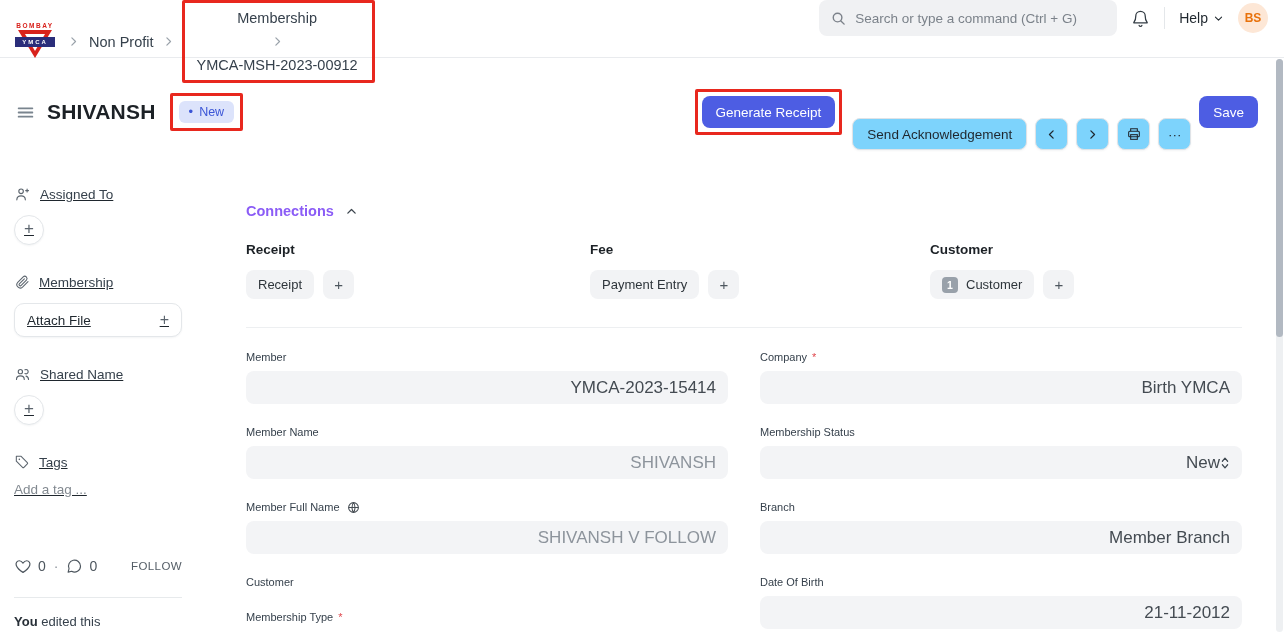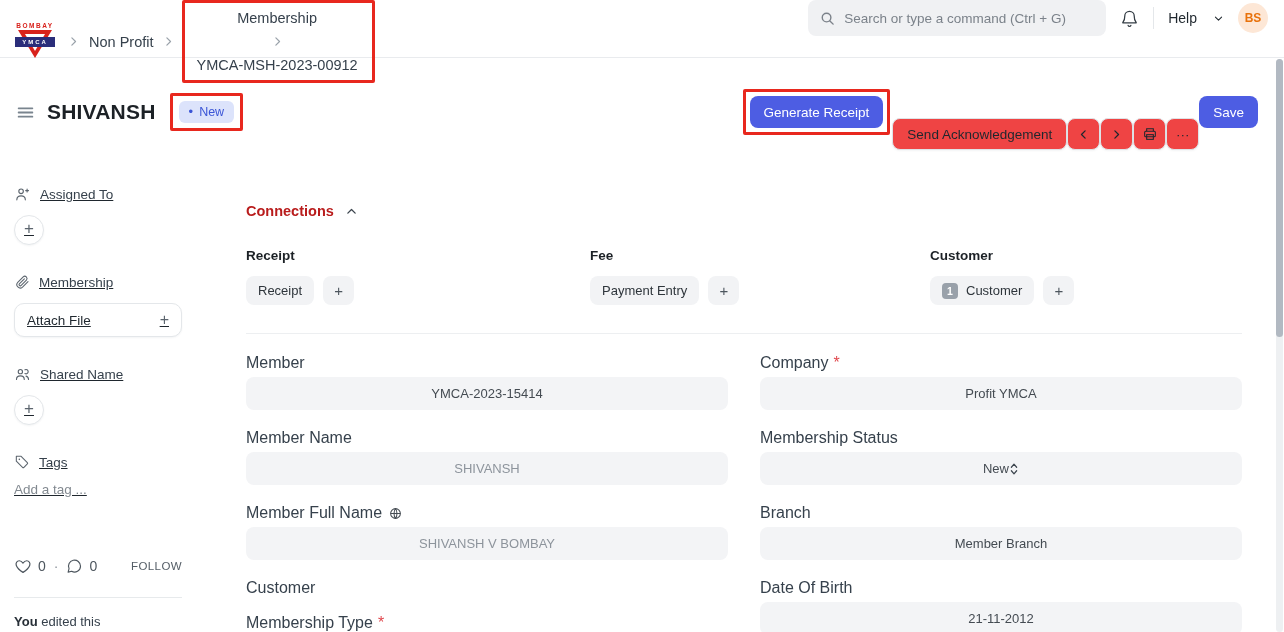--- a/index.html
+++ b/index.html
@@ -30,39 +30,39 @@
   .breadcrumbs{display:flex;align-items:center;gap:9px;}
   .annot{border:3px solid var(--annot);border-radius:2px;flex-direction:column;}
   .annot-bc{display:inline-flex;align-items:center;gap:9px;padding:7px 14px 7px 11px;margin-left:-2px;}
   .nav-right{display:flex;align-items:center;gap:14px;}
   .searchbar{width:298px;height:36px;background:#f0f1f3;border-radius:8px;display:flex;align-items:center;
     gap:9px;padding:0 12px;color:var(--text-muted);}
   .searchbar input{border:none;background:transparent;outline:none;font-size:13.5px;color:var(--text-soft);width:100%;}
   .searchbar input::placeholder{color:#7b828a;}
   .icon-btn{display:flex;align-items:center;justify-content:center;color:#333c44;}
   .nav-divider{width:1px;height:22px;background:#e4e7ea;}
-  .help{display:flex;align-items:center;gap:16px;font-size:14px;color:var(--text);}
+  .help{display:flex;align-items:center;gap:5px;font-size:14px;color:var(--text);}
   .avatar{width:30px;height:30px;border-radius:50%;background:var(--avatar-bg);color:var(--avatar-text);
     font-size:12px;font-weight:700;display:flex;align-items:center;justify-content:center;}
 
   
   .page-header{display:flex;align-items:center;justify-content:space-between;padding:16px 26px 16px 14px;}
   .ph-left{display:flex;align-items:center;gap:10px;}
   .hamburger{color:#79848e;padding:2px;}
   .page-title{font-size:21px;font-weight:700;color:#1c2126;letter-spacing:.2px;}
   .annot-badge{display:inline-flex;padding:5px 6px;margin-left:4px;}
   .status-badge{background:var(--badge-bg);color:var(--badge-text);font-size:12.5px;font-weight:500;
     padding:4px 10px;border-radius:6px;display:flex;align-items:center;gap:6px;white-space:nowrap;}
   .status-dot{font-size:13px;line-height:0;}
-  .ph-right{display:flex;align-items:center;}
+  .ph-right{display:flex;align-items:center;gap:8px;}
   .annot-gen{display:inline-flex;padding:4px;margin-right:2px;}
   .btn{font-size:13.5px;border-radius:8px;padding:0 14px;height:32px;display:inline-flex;align-items:center;
     justify-content:center;white-space:nowrap;}
   .btn-primary{background:var(--primary);color:#fff;}
-  .btn-secondary{background:#ef4444;color:var(--text);border:1px solid #dfe3e7;box-shadow:0 1px 2px rgba(25,39,52,.05);margin-top:44px;}
+  .btn-secondary{background:#7dd3fc;color:var(--text);border:1px solid #dfe3e7;box-shadow:0 1px 2px rgba(25,39,52,.05);margin-top:44px;}
   .btn-sq{width:33px;padding:0;}
 
   
   .layout{display:flex;align-items:flex-start;}
   .sidebar{width:230px;min-width:230px;padding:20px 18px 0 14px;}
   .side-head{display:flex;align-items:center;gap:9px;font-size:13.5px;font-weight:500;color:var(--text-soft);}
   .side-head svg{color:#5c656e;}
   .circle-plus{width:30px;height:30px;border-radius:50%;border:1px solid var(--border);background:#fff;
     color:#5c656e;font-size:17px;display:flex;align-items:center;justify-content:center;margin-top:12px;
     box-shadow:0 1px 2px rgba(25,39,52,.05);padding-bottom:2px;}
@@ -76,39 +76,39 @@
   .likes-row .cnt{margin-left:6px;}
   .dot-sep{margin:0 8px;color:#8d949c;}
   .follow{margin-left:auto;font-size:11.5px;font-weight:500;letter-spacing:.4px;color:#545d66;}
   .side-divider{width:168px;border-top:1px solid #e7eaec;margin:22px 0 15px;}
   .activity-item{margin-bottom:15px;font-size:13px;line-height:18px;color:var(--text-soft);}
   .activity-item b{color:#272f37;}
   .activity-time{color:var(--text-muted);}
 
   
   .main{flex:1;padding:0 42px 0 16px;}
-  .conn-title{margin-top:37px;display:flex;align-items:center;gap:11px;font-size:14.5px;font-weight:700;color:#b91c1c;}
+  .conn-title{margin-top:37px;display:flex;align-items:center;gap:11px;font-size:14.5px;font-weight:700;color:#8b5cf6;}
   .conn-title svg{color:#3c454e;}
-  .conn-grid{display:grid;grid-template-columns:344px 340px 1fr;margin-top:29px;}
+  .conn-grid{display:grid;grid-template-columns:344px 340px 1fr;margin-top:23px;}
   .conn-head{font-size:13.5px;font-weight:600;color:#1c2126;margin-bottom:13px;}
   .conn-links{display:flex;gap:9px;}
   .doclink{background:#f2f3f5;border-radius:8px;padding:0 12px;height:29px;font-size:13px;color:#2e353b;
     display:inline-flex;align-items:center;gap:8px;}
   .doclink-count{background:#99a1aa;color:#fff;font-size:10.5px;font-weight:600;min-width:16px;height:16px;
     border-radius:4px;display:inline-flex;align-items:center;justify-content:center;}
   .plus-sq{background:#f2f3f5;border-radius:8px;width:31px;height:29px;color:#4d565e;font-size:15px;
     display:inline-flex;align-items:center;justify-content:center;}
   .main-divider{border-top:1px solid #edeff1;margin-top:28px;}
   .form-grid{display:grid;grid-template-columns:1fr 1fr;column-gap:32px;padding-top:22px;}
   .form-field{margin-bottom:21px;}
-  .f-label{display:flex;align-items:center;gap:5px;font-size:16px;line-height:14px;color:var(--text-soft);margin-bottom:7px;}
+  .f-label{display:flex;align-items:center;gap:5px;font-size:11px;line-height:14px;color:var(--text-soft);margin-bottom:7px;}
   .req{color:#e0484e;}
   .globe{color:#454c53;display:inline-flex;margin-left:2px;}
-  .f-control{background:var(--input-bg);border-radius:8px;height:33px;padding:0 12px;font-size:13px;
-    color:var(--value);display:flex;align-items:center;justify-content:center;}
+  .f-control{background:var(--input-bg);border-radius:8px;height:33px;padding:0 12px;font-size:17px;
+    color:var(--value);display:flex;align-items:center;justify-content:flex-end;}
   .f-control.muted{color:var(--value-muted);}
   .sel-car{color:#3c454e;}
 
   
   .scrollbar{position:fixed;top:59px;right:1px;bottom:0;width:7px;background:#eef0f2;border-radius:4px;}
   .scroll-thumb{position:absolute;top:0;right:0;width:7px;height:278px;background:#b2b9c2;border-radius:4px;}
 </style>
 </head>
 <body>
 
@@ -381,21 +381,21 @@
         <span>Member Full Name</span>
 
         <span class="globe">
                 <svg width="13" height="13" viewBox="0 0 16 16" fill="none" stroke="currentColor" stroke-width="1.3">
                   <circle cx="8" cy="8" r="6"></circle>
                   <path d="M2 8h12M8 2c2.4 2.6 2.4 9.4 0 12M8 2c-2.4 2.6-2.4 9.4 0 12"></path>
                 </svg>
               </span>
       </label>
       <div class="f-control muted">
-        <span>SHIVANSH V BOMBAY</span>
+        <span>SHIVANSH V FOLLOW</span>
 
       </div>
     </div>
     <div class="form-field">
       <label class="f-label">
         <span>Customer</span>
 
       </label>
     </div>
     <div class="form-field">
@@ -408,21 +408,21 @@
     </div>
         </div>
       <div id="form-right">
     <div class="form-field">
       <label class="f-label">
         <span>Company</span>
         <span class="req">*</span>
 
       </label>
       <div class="f-control">
-        <span>Profit YMCA</span>
+        <span>Birth YMCA</span>
 
       </div>
     </div>
     <div class="form-field">
       <label class="f-label">
         <span>Membership Status</span>
 
       </label>
       <div class="f-control">
         <span>New</span>

